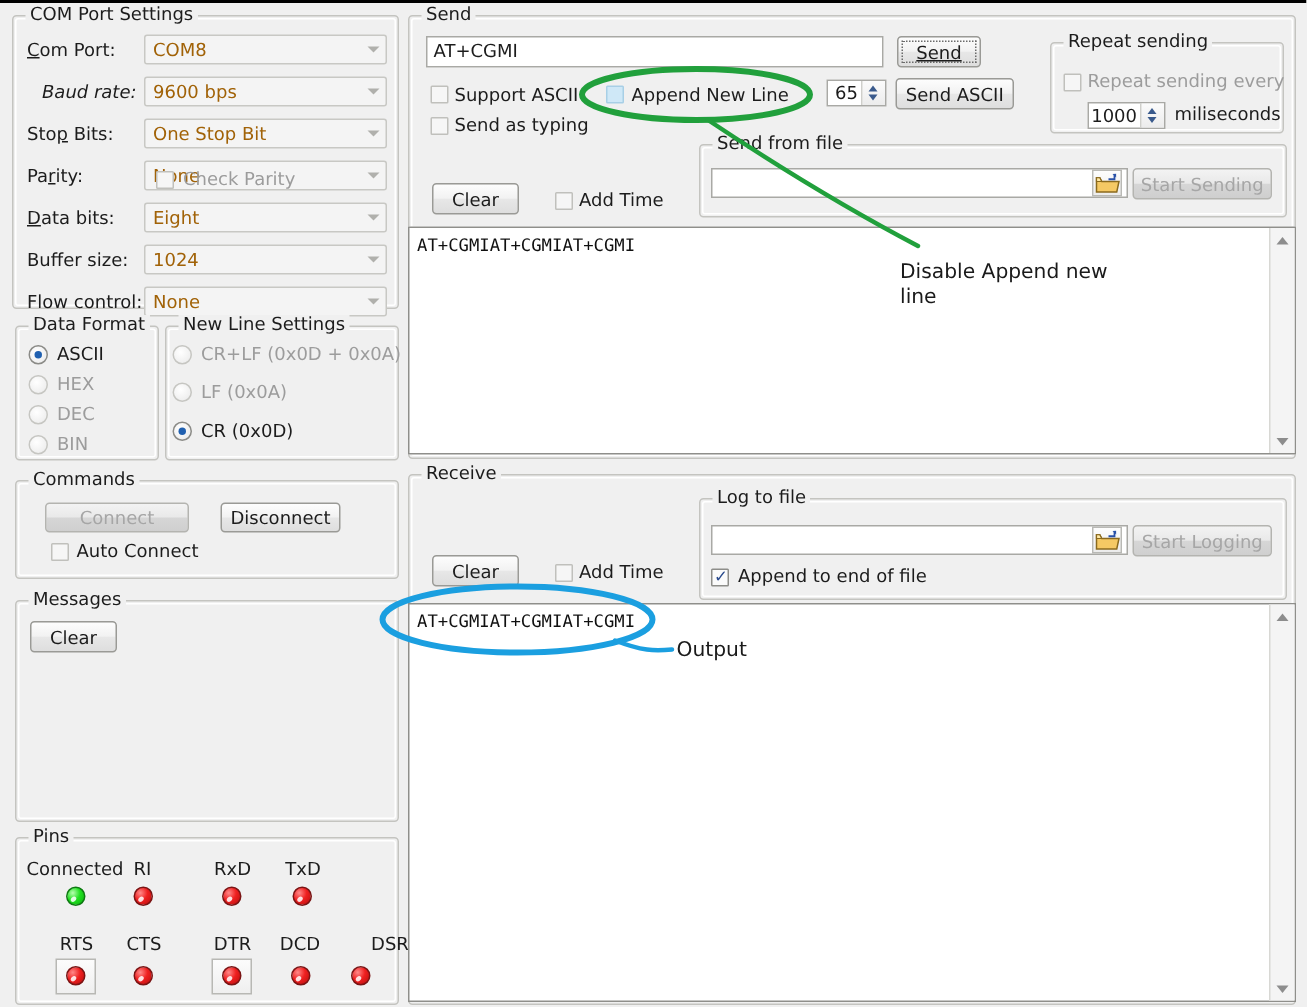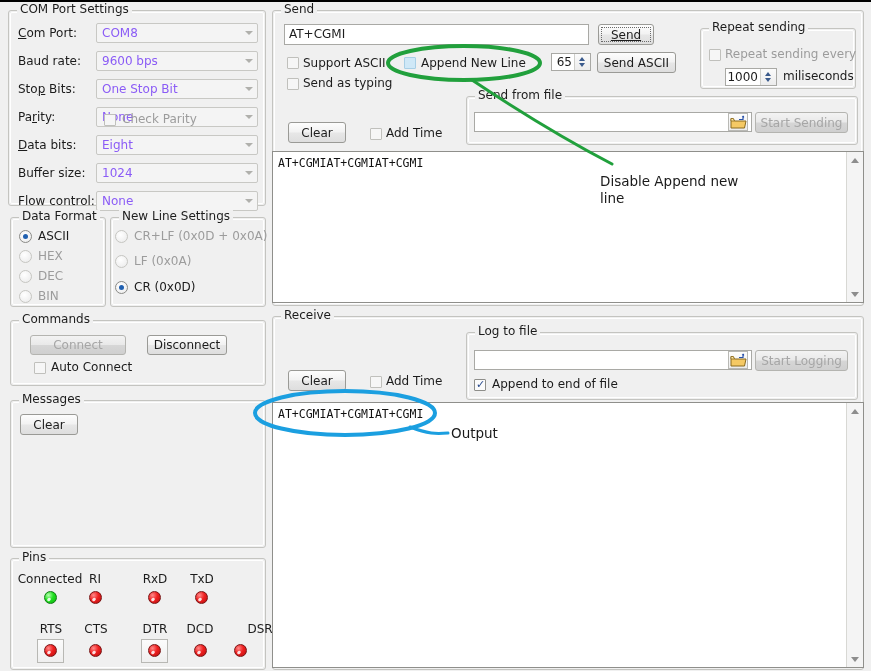--- a/index.html
+++ b/index.html
@@ -23,21 +23,21 @@
   .grp>.cap{position:absolute;top:-8px;left:8px;background:#f0f0f0;
        padding:0 3px;font-size:12px;color:#1c1c1c;line-height:12px;z-index:3;}
 
   
   .lbl{position:absolute;font-size:12px;color:#1c1c1c;white-space:nowrap;}
   .lbl u{text-decoration:underline;}
 
   
   .combo{position:absolute;height:20px;background:#f4f4f4;border:1px solid #c8c8c4;
          box-sizing:border-box;border-radius:2px;}
-  .combo .txt{position:absolute;left:5px;top:2px;font-size:12px;color:#8b5cf6;}
+  .combo .txt{position:absolute;left:5px;top:2px;font-size:12px;color:#a16207;}
   .combo .arw{position:absolute;right:4px;top:7px;width:0;height:0;
       border-left:4px solid transparent;border-right:4px solid transparent;
       border-top:4px solid #b0b0ac;}
 
   
   .tin{position:absolute;background:#fff;border:1px solid #a9a9a5;box-sizing:border-box;}
   .tin .v{position:absolute;left:4px;top:2px;font-size:12px;color:#1c1c1c;}
 
   
   .btn{position:absolute;box-sizing:border-box;border:1px solid #9a9a96;border-radius:3px;
@@ -122,21 +122,21 @@
 
   <div class="grp" style="left:8px;top:8px;width:258px;height:196px;">
     <span class="cap">COM Port Settings</span>
   </div>
   <div class="lbl" style="left:18px;top:24px;"><u>C</u>om Port:</div>
   <div class="combo" style="left:96px;top:21px;width:162px;">
     <span class="txt">COM8</span>
     <span class="arw"></span>
   </div>
 
-  <div class="lbl" style="left:18px;top:52px;">Baud rate:</div>
+  <div class="lbl" style="left:28px;top:52px;font-style:italic;">Baud rate:</div>
   <div class="combo" style="left:96px;top:49px;width:162px;">
     <span class="txt">9600 bps</span>
     <span class="arw"></span>
   </div>
 
   <div class="lbl" style="left:18px;top:80px;">Sto<u>p</u> Bits:</div>
   <div class="combo" style="left:96px;top:77px;width:162px;">
     <span class="txt">One Stop Bit</span>
     <span class="arw"></span>
   </div>

